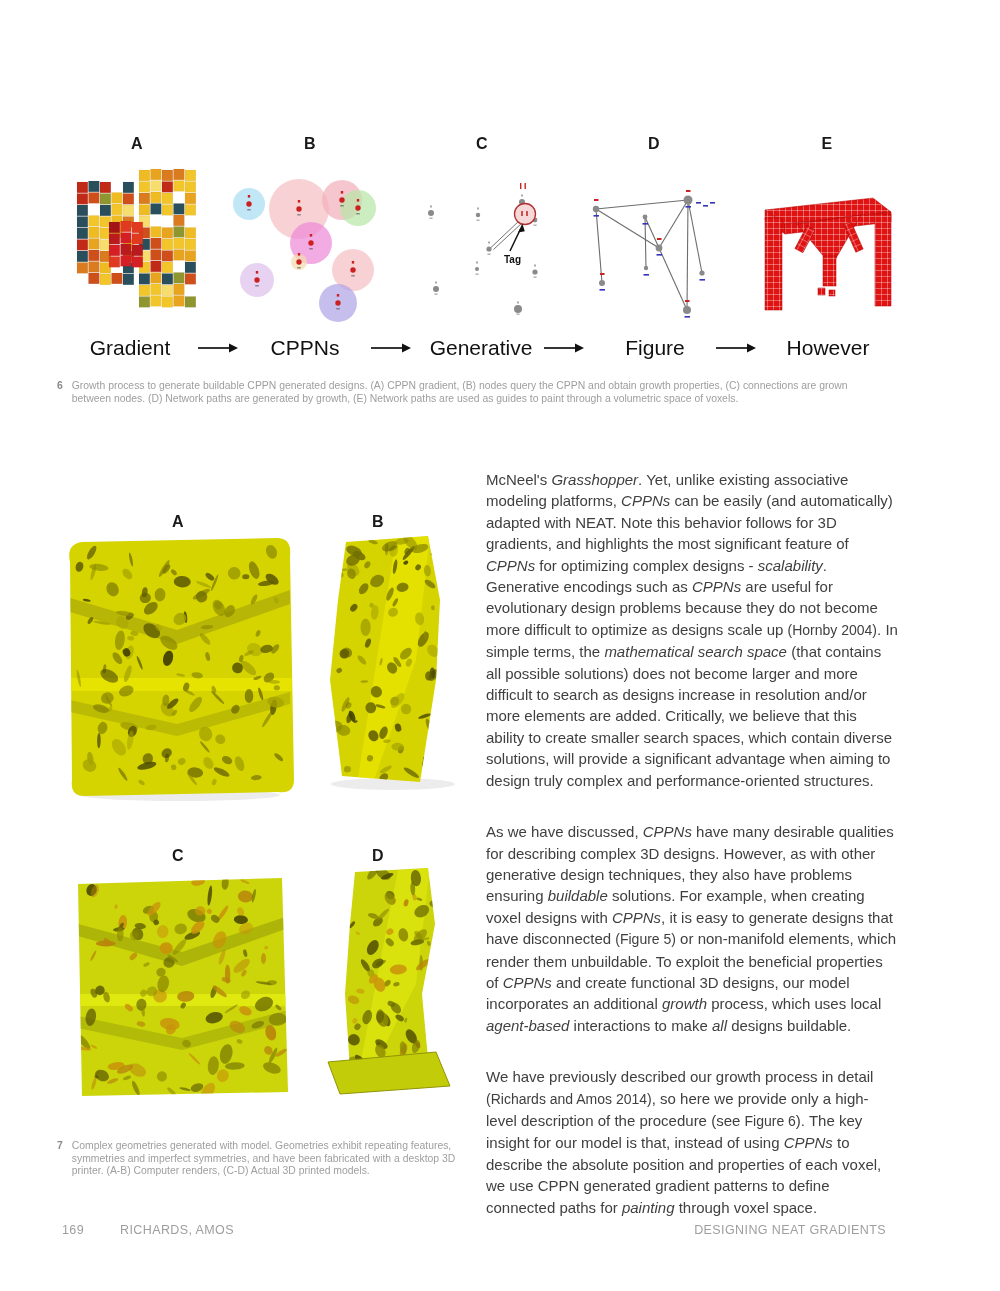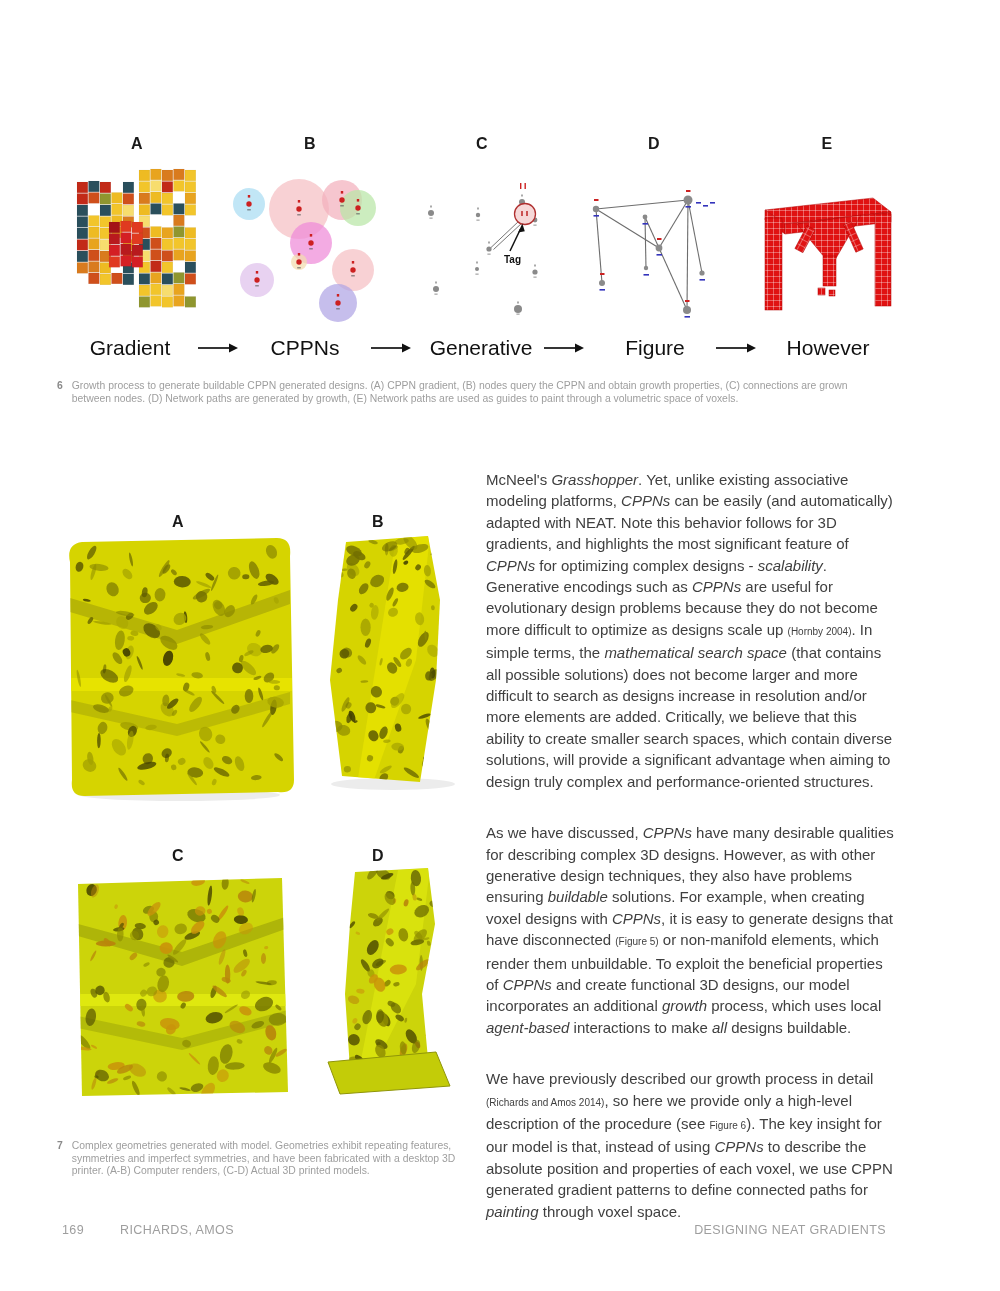--- a/index.html
+++ b/index.html
@@ -23,21 +23,21 @@
     font-size:10.4px;line-height:12.5px;color:#9e9e9e;
   }
   .caption .cap-num{font-weight:bold;color:#8a8a8a;}
   
   .article{
     position:absolute;left:486px;top:469px;width:412px;
     font-size:15px;line-height:21.4px;color:#3f3f3f;
   }
   .para{margin:0 0 30px 0;}
   .it{font-style:italic;text-align:right;}
-  .cite{font-size:10px;}
+  .cite{font-size:14px;}
   
   .footer-text{
     position:absolute;top:1223px;font-size:12.5px;color:#9e9e9e;letter-spacing:.4px;
   }
   svg{display:block;}
 </style>
 </head>
 <body>
 
 <div>

